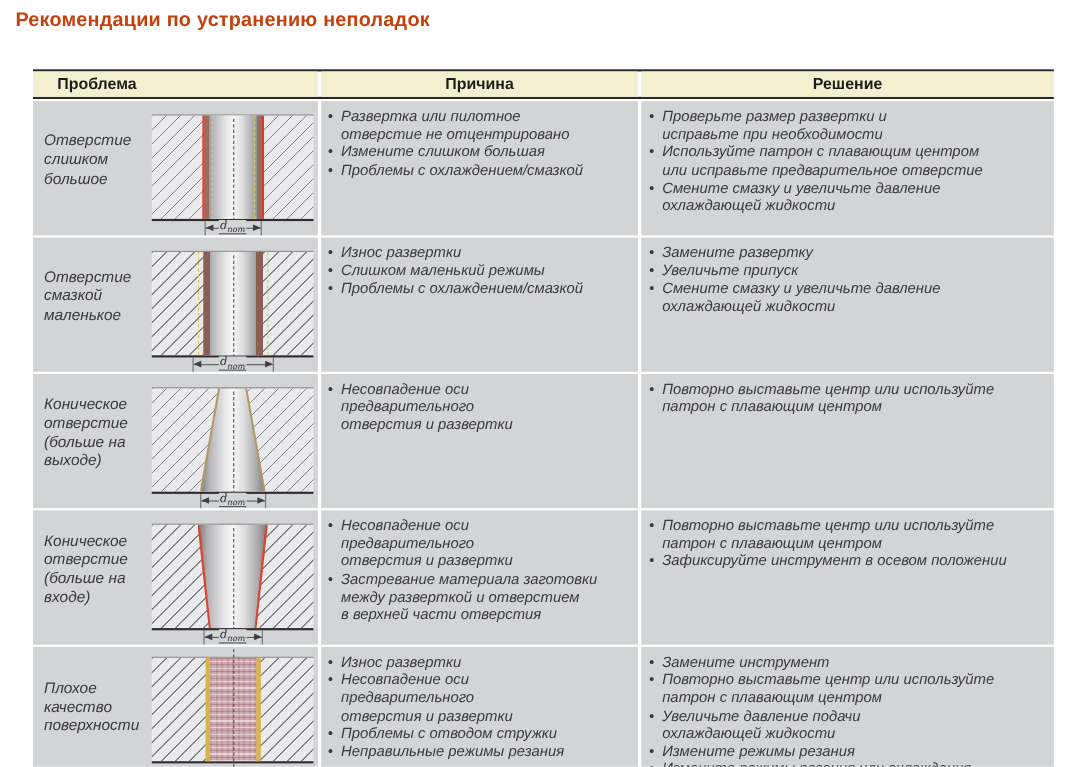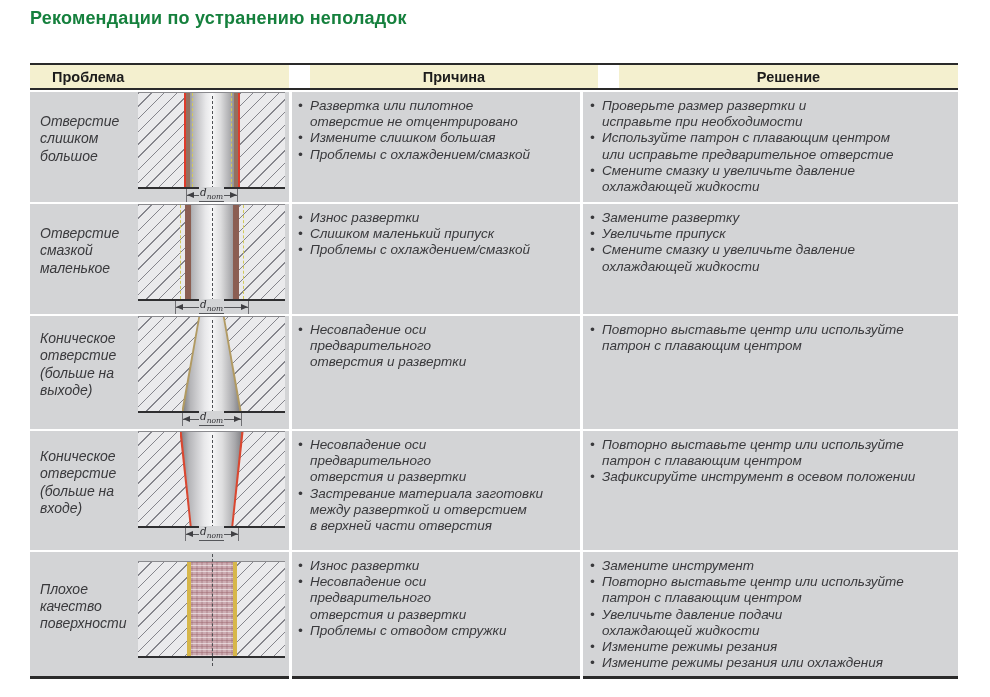--- a/index.html
+++ b/index.html
@@ -5,36 +5,36 @@
   :root{
     --rowbg:#d3d4d6;
     --headbg:#f4f0cf;
     --ink:#39393c;
     --dark:#2a2a2a;
     --metal:linear-gradient(90deg,#78787c 0%,#b5b5b8 14%,#e8e8ea 38%,#f7f7f8 50%,#dededf 66%,#a8a8ab 86%,#737377 100%);
   }
   html,body{margin:0;padding:0;background:#fff;}
   body{width:990px;height:697px;font-family:"Liberation Sans",sans-serif;color:var(--ink);position:relative;overflow:hidden;}
   .page{position:absolute;inset:0;}
-  .title{position:absolute;left:30px;top:8px;margin:0;font-size:18px;font-weight:bold;color:#15803d;letter-spacing:.2px;}
+  .title{position:absolute;left:14px;top:8px;margin:0;font-size:18px;font-weight:bold;color:#c2410c;letter-spacing:.2px;}
   .tbl{position:absolute;left:30px;top:63px;width:928px;border-top:2px solid var(--dark);}
-  .thead{display:grid;grid-template-columns:259px 288px 1fr;column-gap:21px;border-bottom:2px solid var(--dark);}
+  .thead{display:grid;grid-template-columns:259px 288px 1fr;column-gap:3px;border-bottom:2px solid var(--dark);}
   .th{background:var(--headbg);height:23px;display:flex;align-items:center;justify-content:center;font-size:14.5px;font-weight:bold;color:#1c1c1c;}
   .th.first{justify-content:flex-start;padding-left:22px;}
   .trow{display:grid;grid-template-columns:259px 288px 1fr;column-gap:3px;margin-top:2px;}
   .tbody .trow:nth-child(1){min-height:108px;}
   .tbody .trow:nth-child(2){min-height:104px;}
   .tbody .trow:nth-child(3){min-height:113px;}
   .tbody .trow:nth-child(4){min-height:119px;}
   .tbody .trow:nth-child(5){min-height:127px;}
   .cell{background:var(--rowbg);box-sizing:border-box;font-style:italic;}
   .tbody .trow:last-child .cell{border-bottom:3px solid var(--dark);}
   .cell-problem{display:flex;align-items:stretch;}
   .plabel{width:106px;box-sizing:border-box;padding:0 2px 16px 10px;display:flex;align-items:center;font-size:14px;line-height:1.22;color:var(--ink);}
-  .diagram{width:151px;position:relative;padding-top:0;}
+  .diagram{width:151px;position:relative;padding-top:12px;}
   .block{position:relative;width:147px;height:94px;margin:0 auto;background-color:#eaeaec;
     background-image:repeating-linear-gradient(135deg,#85858c 0,#85858c 1px,rgba(0,0,0,0) 1px,rgba(0,0,0,0) 9px);
     border-top:1px solid #8a8a8e;border-bottom:2px solid #2e2e30;}
   .hole{position:absolute;top:0;bottom:0;left:50%;transform:translateX(-50%);}
   .centerline{position:absolute;left:50%;top:3px;bottom:-12px;width:0;border-left:1px dashed #4e5054;}
   
   .v-large .hole{width:52px;border-left:2px solid #df3b2b;border-right:2px solid #df3b2b;
     background-image:linear-gradient(90deg,#93705f 0px,#93705f 4px,rgba(0,0,0,0) 4px,rgba(0,0,0,0) 48px,#93705f 48px,#93705f 52px),var(--metal);}
   .v-large .hole::before,.v-large .hole::after{content:"";position:absolute;top:0;bottom:0;width:0;border-left:1px dashed #d3ca5a;}
   .v-large .hole::before{left:6px;}.v-large .hole::after{right:6px;}
@@ -123,21 +123,21 @@
           <div class="hole"></div>
           <div class="centerline"></div>
         </div>
         <div class="dim">
           <span class="dim-label"><span>d</span><sub>nom</sub></span>
         </div>
       </div>
     </div>
     <ul class="cell blist">
             <li>Износ развертки</li>
-            <li>Слишком маленький припуск</li>
+            <li>Слишком маленький режимы</li>
             <li>Проблемы с охлаждением/смазкой</li>
           </ul>
     <ul class="cell blist sol">
             <li>Замените развертку</li>
             <li>Увеличьте припуск</li>
             <li>Смените смазку и увеличьте давление
 охлаждающей жидкости</li>
           </ul>
   </div>
 
@@ -203,20 +203,21 @@
         </div>
 
       </div>
     </div>
     <ul class="cell blist">
             <li>Износ развертки</li>
             <li>Несовпадение оси
 предварительного
 отверстия и развертки</li>
             <li>Проблемы с отводом стружки</li>
+            <li>Неправильные режимы резания</li>
           </ul>
     <ul class="cell blist sol">
             <li>Замените инструмент</li>
             <li>Повторно выставьте центр или используйте
 патрон с плавающим центром</li>
             <li>Увеличьте давление подачи
 охлаждающей жидкости</li>
             <li>Измените режимы резания</li>
             <li>Измените режимы резания или охлаждения</li>
           </ul>

